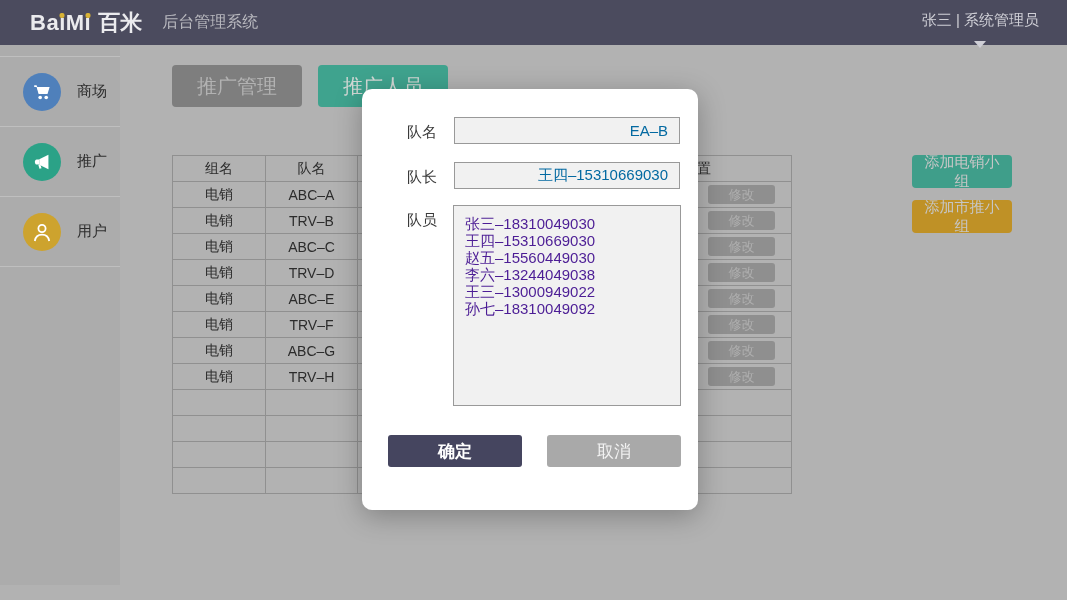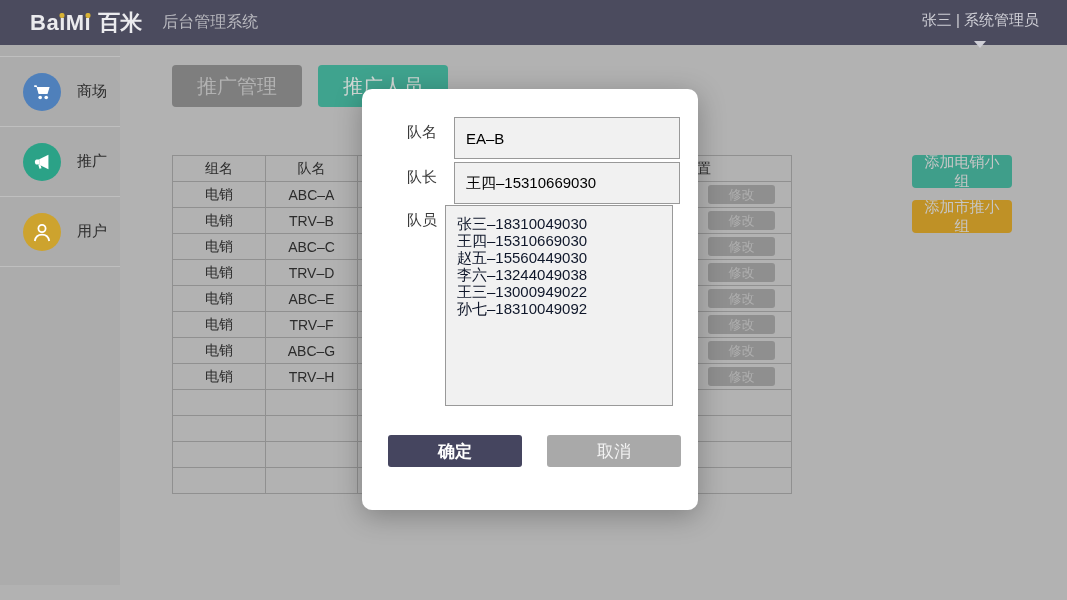--- a/index.html
+++ b/index.html
@@ -51,24 +51,24 @@
   .action{position:absolute;left:912px;width:100px;height:33px;border-radius:4px;border:none;color:#c6c6c6;font-size:15px;display:flex;align-items:center;justify-content:center;cursor:pointer;font-family:inherit;z-index:1;}
   .act-tel{top:155px;background:#3f9e8a;}
   .act-mkt{top:200px;background:#bf9126;}
 
   
   .modal{position:absolute;left:362px;top:89px;width:336px;height:421px;background:#ffffff;border-radius:10px;box-shadow:0 6px 28px rgba(0,0,0,.28);z-index:10;}
   .f-label{position:absolute;left:45px;font-size:15px;color:#3a3a3a;}
   .lbl-name{top:34px;}
   .lbl-leader{top:79px;}
   .lbl-members{top:122px;}
-  .inp{position:absolute;left:92px;width:226px;height:42px;box-sizing:border-box;background:#f1f1f1;border:1px solid #999;font-size:15px;padding:0 11px;color:#000000;font-family:inherit;}
+  .inp{position:absolute;left:92px;width:226px;height:27px;box-sizing:border-box;background:#f1f1f1;border:1px solid #999;font-size:15px;padding:0 11px;color:#0369a1;font-family:inherit;text-align:right;}
   .inp-name{top:28px;}
   .inp-leader{top:73px;}
-  .members{position:absolute;left:83px;top:116px;width:228px;height:201px;box-sizing:border-box;background:#f1f1f1;border:1px solid #999;font-size:15px;line-height:17px;padding:9px 11px;color:#0f172a;resize:none;font-family:inherit;overflow:hidden;}
+  .members{position:absolute;left:91px;top:116px;width:228px;height:201px;box-sizing:border-box;background:#f1f1f1;border:1px solid #999;font-size:15px;line-height:17px;padding:9px 11px;color:#4c1d95;resize:none;font-family:inherit;overflow:hidden;}
   .m-btn{position:absolute;top:346px;width:134px;height:32px;border:none;border-radius:3px;font-size:17px;cursor:pointer;font-family:inherit;}
   .btn-confirm{left:26px;background:#45455f;color:#ffffff;font-weight:bold;}
   .btn-cancel{left:185px;background:#a9a9a9;color:#f2f2f2;}
 </style>
 </head>
 <body>
 
 <div class="stage">
 
   <div class="header">

